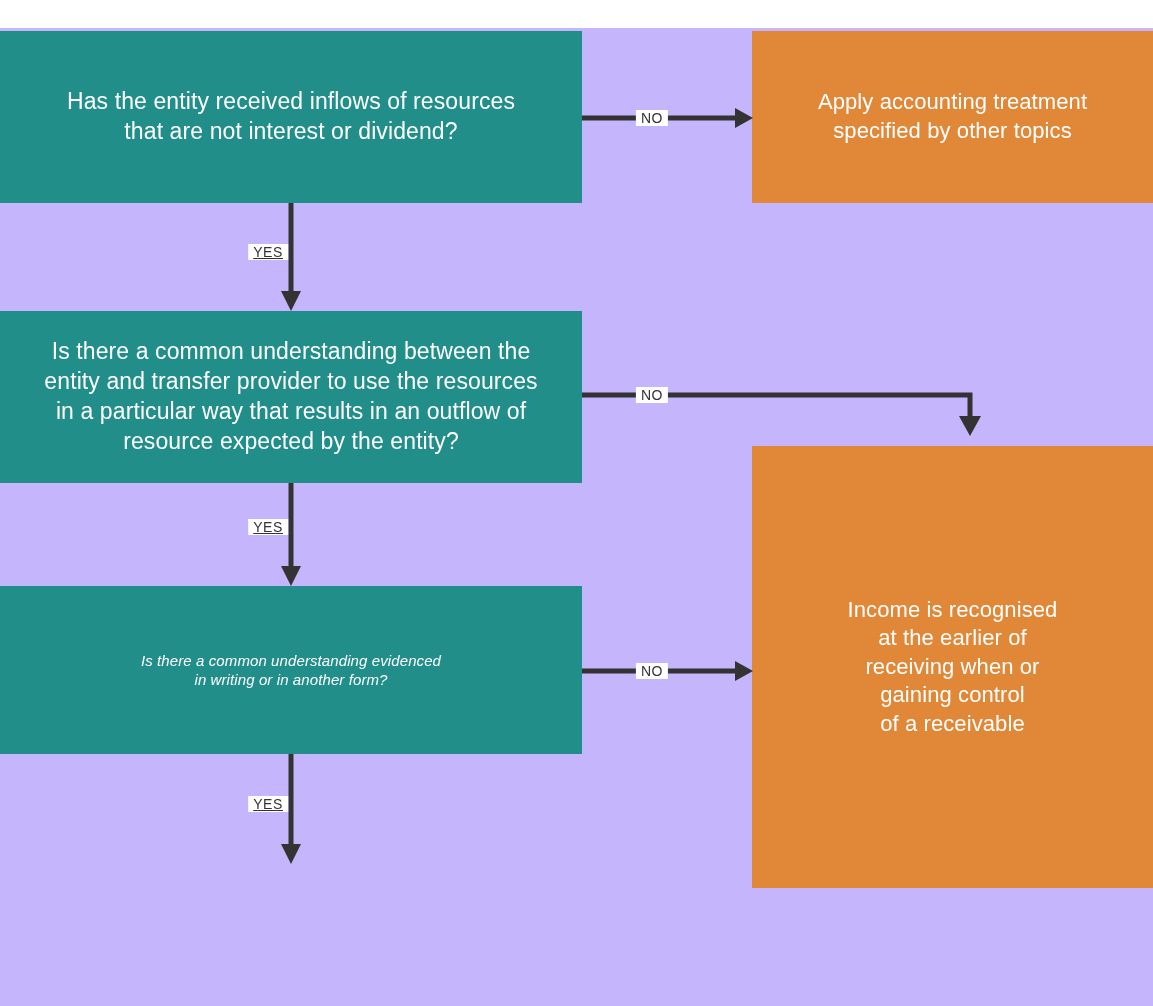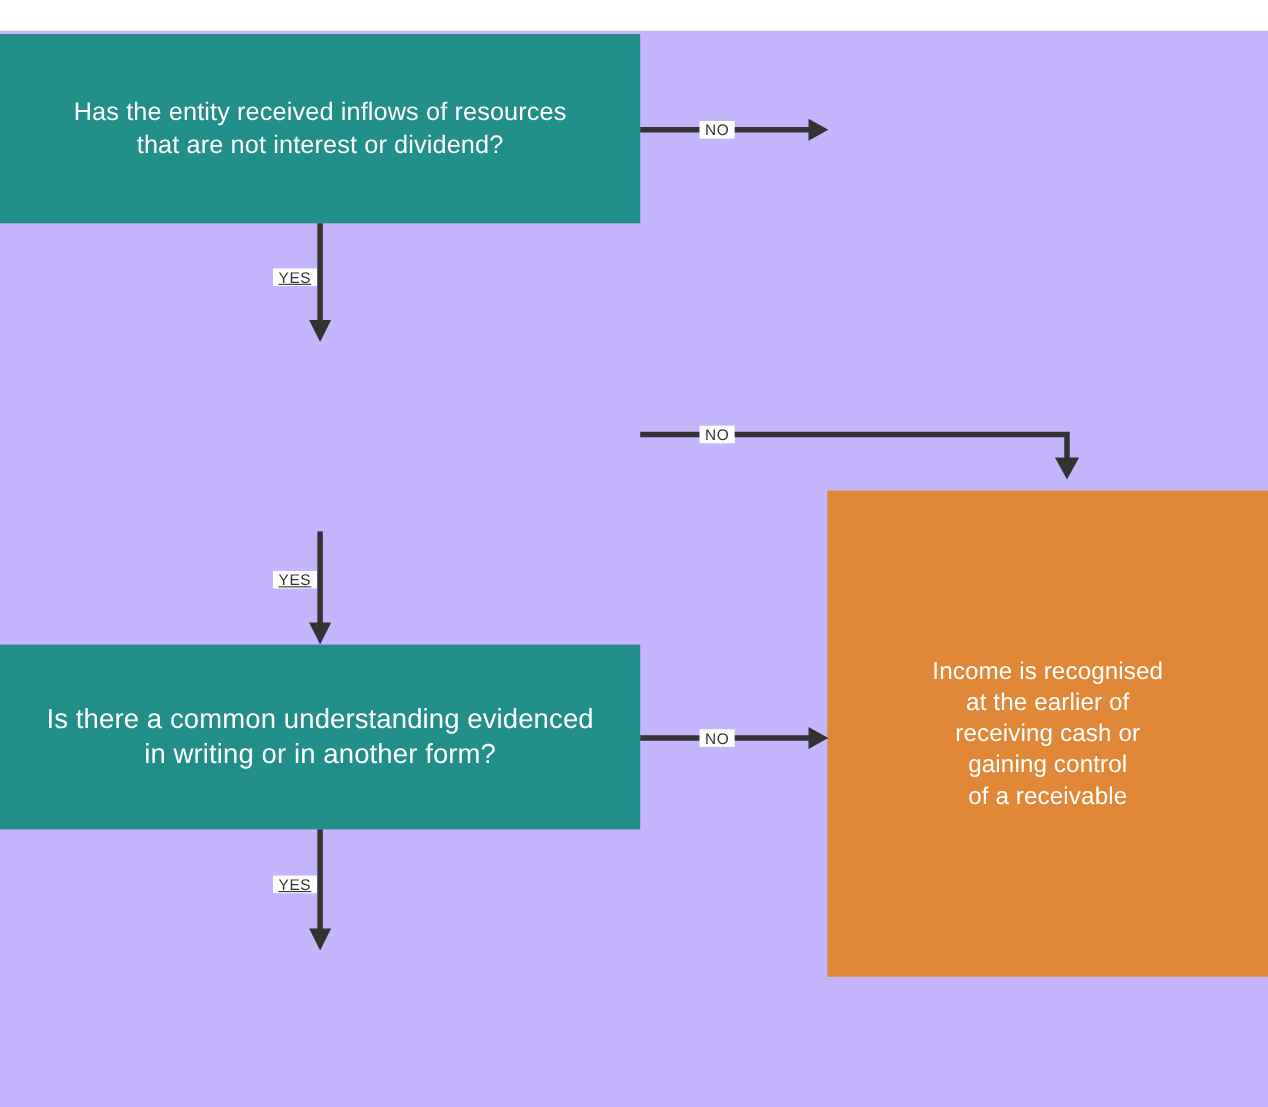--- a/index.html
+++ b/index.html
@@ -38,21 +38,21 @@
     display: block;
     white-space: pre-line;
     padding: 0 12px;
   }
   .node.teal  { background: #218e8a; }
   .node.orange{ background: #e08838; }
 
   
   #node-q1    { left: 0px;   top: 3px;   width: 582px; height: 172px; font-size: 23px; }
   #node-q2    { left: 0px;   top: 283px; width: 582px; height: 172px; font-size: 23px; }
-  #node-q3    { left: 0px;   top: 558px; width: 582px; height: 168px; font-size: 25px; }
+  #node-q3    { left: 0px;   top: 558px; width: 582px; height: 168px; font-size: 15px; font-style: italic; }
   #node-out-deferred { left: 0px; top: 836px; width: 582px; height: 170px; font-size: 23px; }
 
   #node-out-other   { left: 752px; top: 3px;   width: 401px; height: 172px; font-size: 22px; }
   #node-out-earlier { left: 752px; top: 418px; width: 401px; height: 442px; font-size: 22px; }
 
   
   .edge {
     position: absolute;
   }
   .edge svg {
@@ -81,31 +81,41 @@
 </head>
 <body>
 
 <div id="flowchart">
 
   <div class="node teal" id="node-q1">
     <span class="node-text">Has the entity received inflows of resources
 that are not interest or dividend?</span>
   </div>
 
+  <div class="node orange" id="node-out-other">
+    <span class="node-text">Apply accounting treatment
+specified by other topics</span>
+  </div>
 
+  <div class="node teal" id="node-q2">
+    <span class="node-text">Is there a common understanding between the
+entity and transfer provider to use the resources
+in a particular way that results in an outflow of
+resource expected by the entity?</span>
+  </div>
 
   <div class="node teal" id="node-q3">
     <span class="node-text">Is there a common understanding evidenced
 in writing or in another form?</span>
   </div>
 
   <div class="node orange" id="node-out-earlier">
     <span class="node-text">Income is recognised
 at the earlier of
-receiving cash or
+receiving when or
 gaining control
 of a receivable</span>
   </div>
 
 
   <div class="edge" id="edge-q1-no" style="left:582px; top:74px; width:171px; height:32px;">
     <svg width="171" height="32" viewBox="0 0 171 32" aria-hidden="true">
       <line x1="0" y1="16" x2="160" y2="16" stroke="#333333" stroke-width="5"></line>
       <polygon points="171,16 153,6 153,26" fill="#333333"></polygon>
     </svg>

